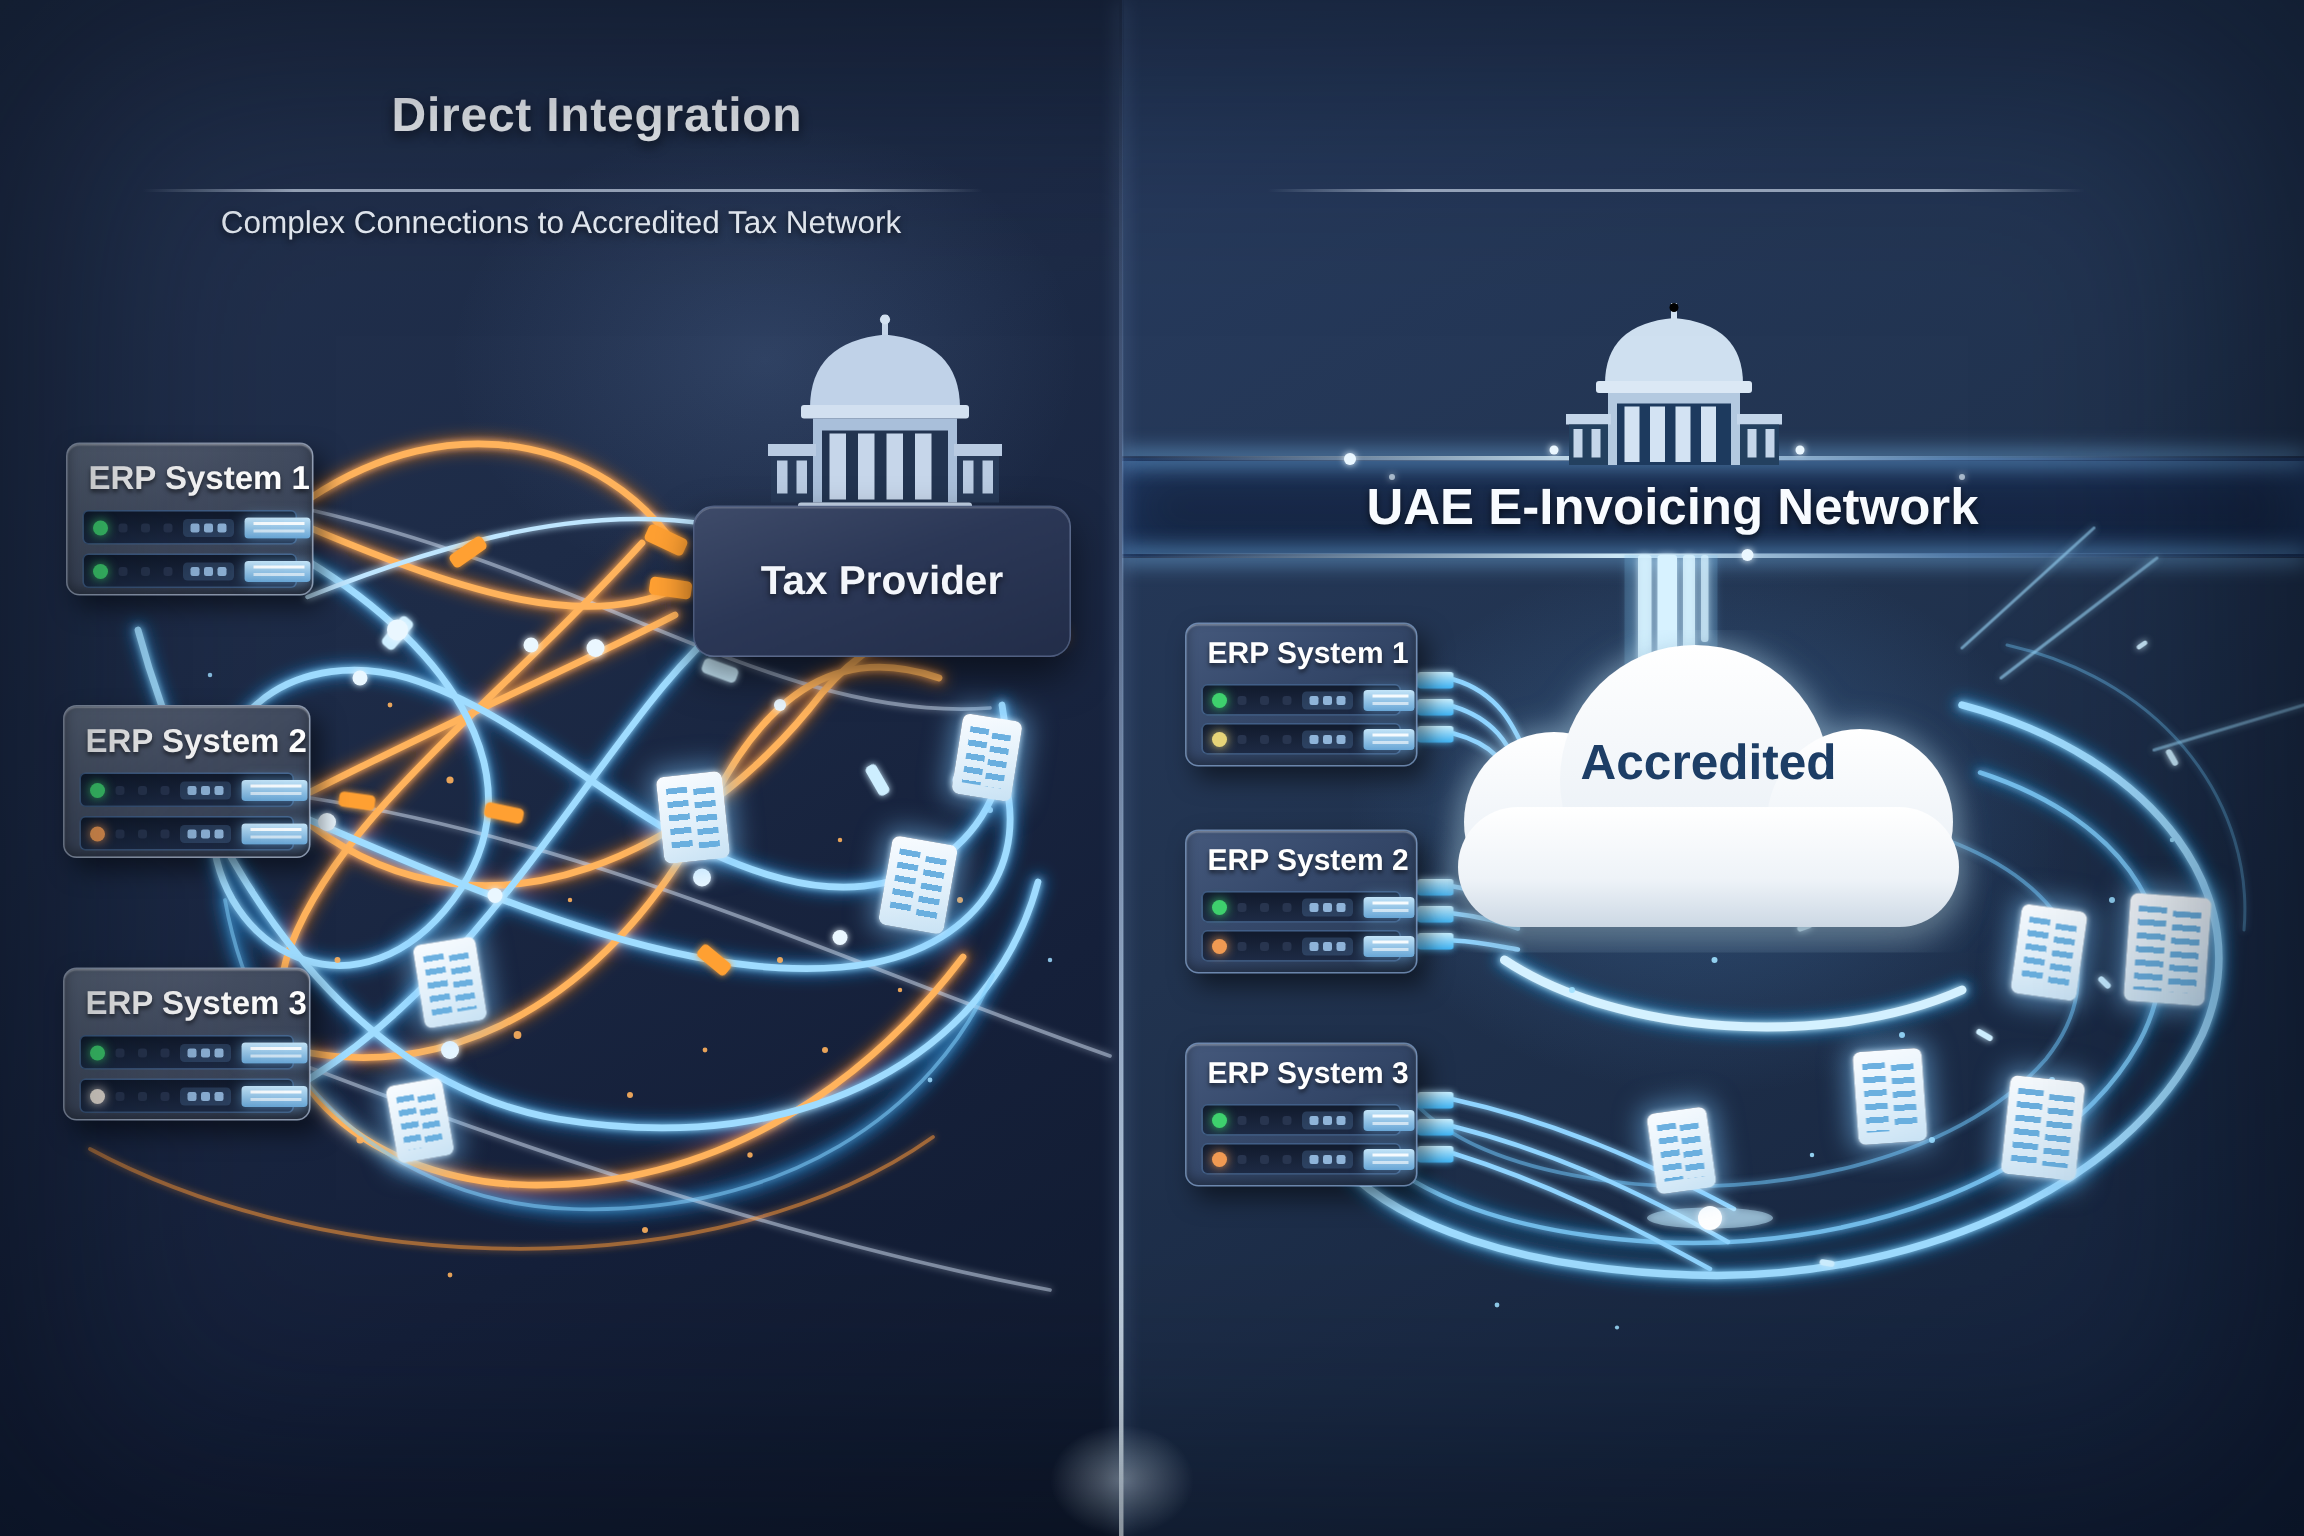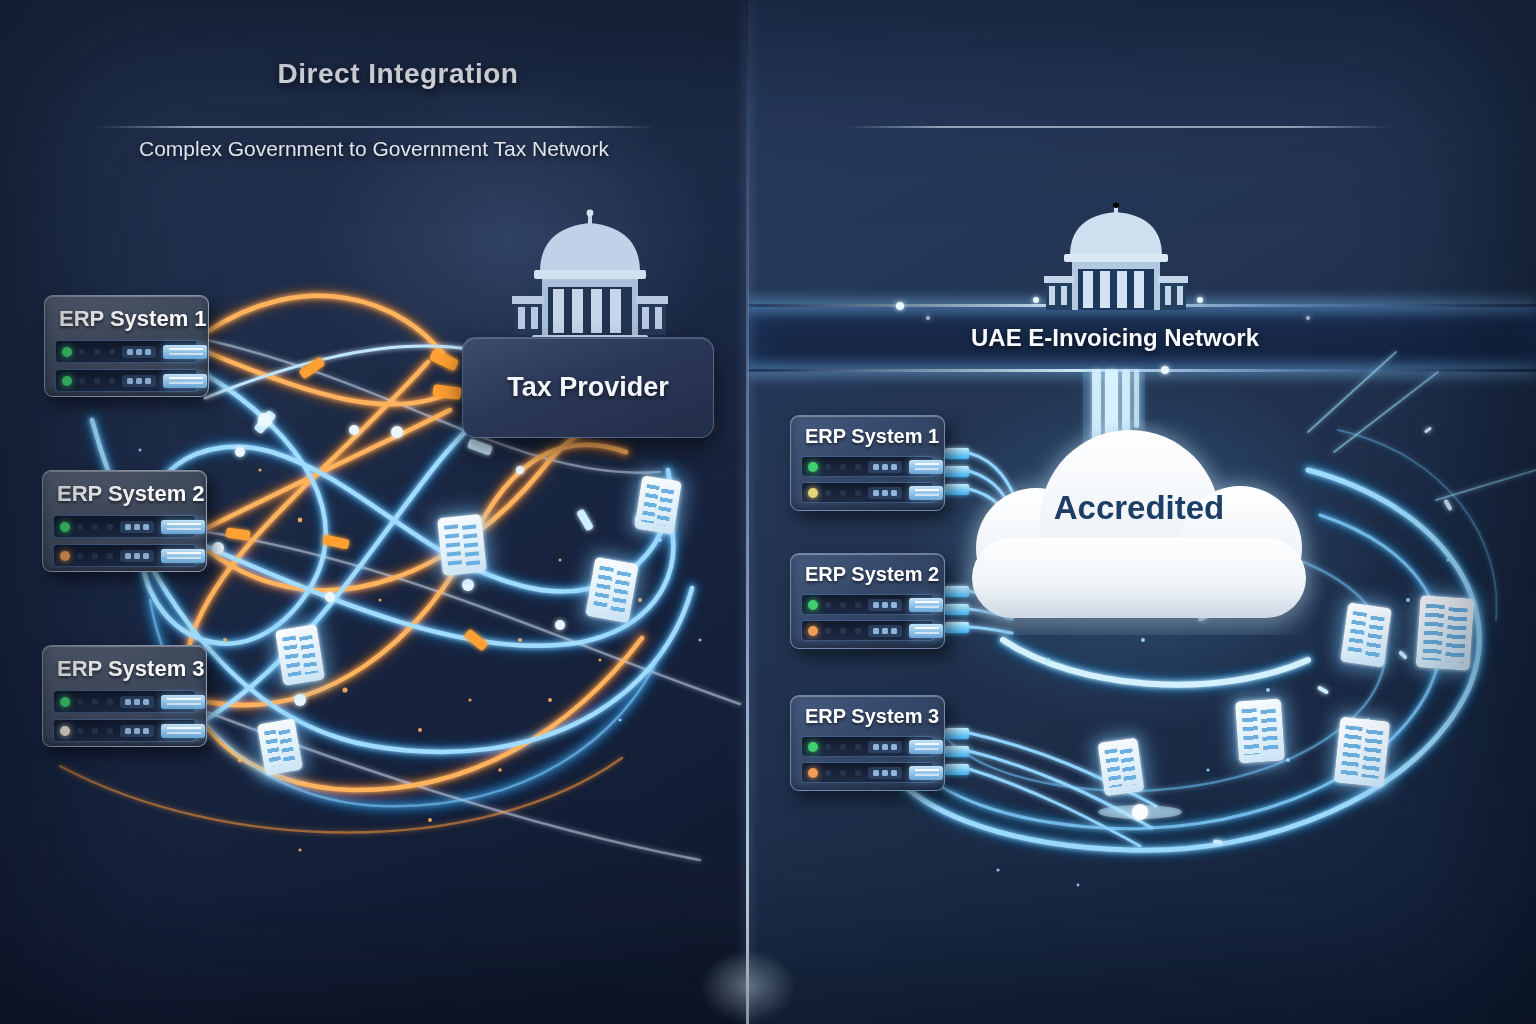--- a/index.html
+++ b/index.html
@@ -6,21 +6,21 @@
   #canvas{position:relative;width:1536px;height:1024px;overflow:hidden;
     font-family:"Liberation Sans",sans-serif;background:#16233c;}
   .panel{position:absolute;top:0;height:1024px;overflow:hidden;}
   #panel-left{left:0;width:748px;
     background:linear-gradient(150deg,#243350 0%,#1d2b47 40%,#15203a 72%,#101a2e 100%);}
   #panel-right{left:748px;width:788px;
     background:linear-gradient(150deg,#283c60 0%,#21334f 45%,#182741 80%,#13203a 100%);}
   .halo{position:absolute;pointer-events:none;}
   
   .hdr{position:absolute;text-align:center;pointer-events:none;}
-  .title{font-size:28px;font-weight:700;color:#f6f9fd;letter-spacing:.5px;
+  .title{font-size:32px;font-weight:700;color:#f6f9fd;letter-spacing:.5px;
     text-shadow:0 3px 8px rgba(0,0,0,.65);padding-left:48px;}
   .hr-line{position:absolute;height:2px;border-radius:1px;
     background:linear-gradient(90deg,rgba(255,255,255,0),rgba(225,238,255,.65) 18%,rgba(225,238,255,.65) 82%,rgba(255,255,255,0));}
   .subtitle{font-size:21px;font-weight:400;color:#e9eff7;text-shadow:0 2px 5px rgba(0,0,0,.6);}
   
   .erp-box{position:absolute;border-radius:9px;
     background:linear-gradient(145deg,#5f6a7d 0%,#465064 40%,#303a4e 100%);
     border:1px solid rgba(165,178,198,.75);
     box-shadow:6px 8px 16px rgba(0,0,0,.5),inset 0 1px 1px rgba(255,255,255,.35),inset 0 -3px 8px rgba(0,0,0,.35);}
   .erp-box.blue{background:linear-gradient(145deg,#45597c 0%,#35486a 45%,#273953 100%);
@@ -59,21 +59,21 @@
   
   .uae-banner{position:absolute;left:0;top:305px;width:788px;height:66px;
     background:linear-gradient(180deg,rgba(26,44,76,.94),rgba(18,33,60,.96));
     box-shadow:inset 0 0 40px rgba(45,95,170,.35);}
   .uae-banner .edge{position:absolute;left:0;right:0;height:3px;
     background:linear-gradient(90deg,rgba(120,180,255,0),rgba(215,242,255,.95) 42%,rgba(140,200,255,.5) 70%,rgba(120,180,255,0));
     box-shadow:0 0 14px 2px rgba(130,200,255,.8);}
   .uae-banner .edge.top{top:-1px;} .uae-banner .edge.bot{bottom:-1px;}
   .uae-banner .banner-text{position:absolute;left:0;top:0;width:734px;height:66px;
     display:flex;align-items:center;justify-content:center;
-    color:#f8fbff;font-size:24px;font-weight:600;text-shadow:0 2px 5px rgba(0,0,0,.6);}
+    color:#f8fbff;font-size:34px;font-weight:600;text-shadow:0 2px 5px rgba(0,0,0,.6);}
   
   .cloud-text{position:absolute;left:224px;top:486px;width:334px;text-align:center;
     color:#1d3e66;font-weight:700;font-size:33px;line-height:43px;pointer-events:none;}
   
   .doc{position:absolute;border-radius:5px;
     background:linear-gradient(165deg,#f9fcff 0%,#e2f0fa 55%,#c8e2f4 100%);
     box-shadow:0 0 18px 5px rgba(125,200,255,.55),0 0 4px rgba(255,255,255,.9);
     padding:8px 6px;box-sizing:border-box;}
   .doc-lines{width:100%;height:100%;opacity:.9;
     background-image:repeating-linear-gradient(180deg,#5ea9dd 0 4px,rgba(0,0,0,0) 4px 9px),
@@ -248,21 +248,21 @@
           <rect x="143" y="97" width="7" height="22" fill="#b9cbe2"></rect>
         <rect x="20" y="125" width="116" height="7" rx="2" fill="#c6d6ea"></rect>
       </g>
     </svg>
 
     <div class="hdr" style="left:0;top:58px;width:748px;">
       <div class="title">Direct Integration</div>
     </div>
     <div class="hr-line" style="left:95px;top:126px;width:560px;"></div>
     <div class="hdr" style="left:0;top:137px;width:748px;">
-      <div class="subtitle">Complex Government to Government Tax Network</div>
+      <div class="subtitle">Complex Connections to Accredited Tax Network</div>
     </div>
 
     <div class="erp-box left-sz" style="left:44px;top:295px;">
       <div class="erp-title">ERP System 1</div>
       <div class="erp-row" style="top:44px;">
         <span class="led green"></span>
         <span class="dim-dots">
             <i></i>
             <i></i>
             <i></i>

